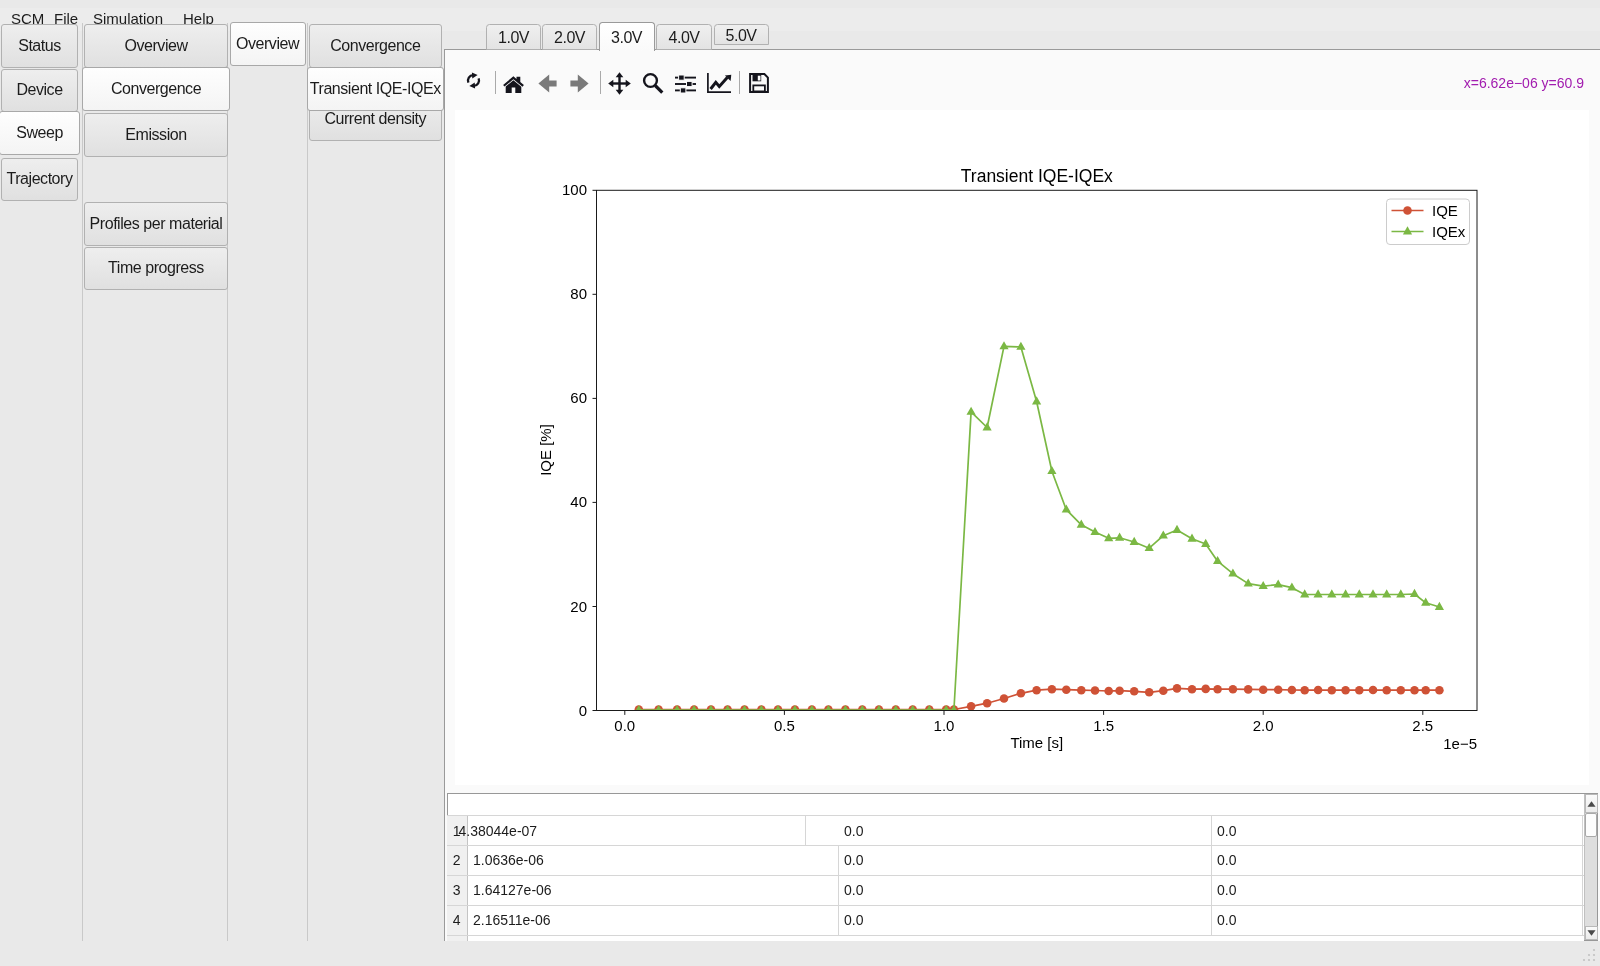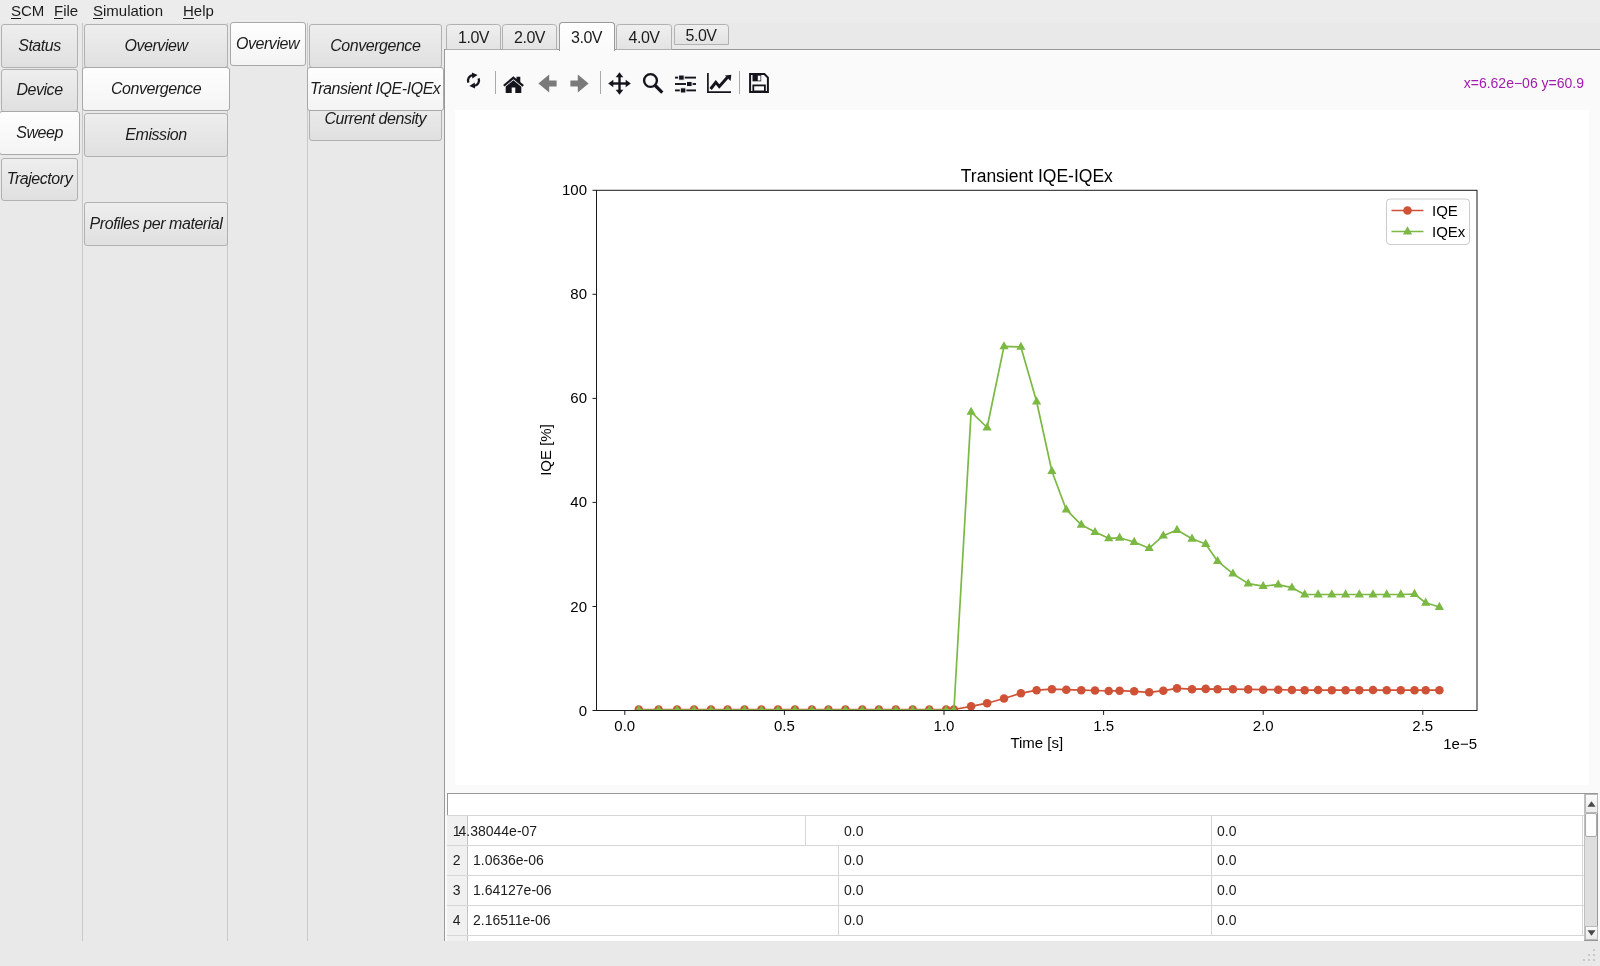--- a/index.html
+++ b/index.html
@@ -1,30 +1,30 @@
 <!DOCTYPE html>
 <html><head><meta charset="utf-8">
 <style>
 * { margin:0; padding:0; box-sizing:border-box; }
 html,body { width:1600px; height:966px; overflow:hidden; }
 #root { position:relative; width:1600px; height:966px; background:#e9e9e9;
   font-family:"Liberation Sans", sans-serif; color:#1c1c1c; }
-#menubar { position:absolute; left:0; top:0; width:1600px; height:23px; background:#ececec; }
+#menubar { position:absolute; left:0; top:8px; width:1600px; height:23px; background:#ececec; }
 .mitem { position:absolute; top:2px; font-size:15px; }
 .mitem u { text-decoration:underline; text-underline-offset:2px; }
 .vline { position:absolute; top:23px; width:1px; height:918px; background:#c9c9c9; }
 .vtab { position:absolute; display:flex; align-items:center; justify-content:center; letter-spacing:-0.45px;
   background:linear-gradient(#eeeeee,#e0e0e0); border:1px solid #b1b1b1; border-radius:3px;
-  white-space:nowrap; overflow:hidden; z-index:2;font-style:italic; }
+  white-space:nowrap; overflow:hidden; z-index:2; }
 .vtab.sel { background:linear-gradient(#fefefe,#f4f4f4); border-color:#a8a8a8; z-index:3; }
 #pane { position:absolute; left:444px; top:49px; width:1156px; height:892px;
   background:#fafafa; border-top:1px solid #9a9a9a; border-left:1px solid #9a9a9a; }
 .htab { position:absolute; display:flex; align-items:center; justify-content:center; padding-top:2px;
   font-size:16px; letter-spacing:-0.45px; background:linear-gradient(#efefef,#e3e3e3); border:1px solid #b1b1b1;
-  border-radius:3.5px 3.5px 0 0; z-index:4; }
+  border-radius:3.5px 3.5px 0 0; z-index:4;margin-left:40px; }
 .htab.sel { background:linear-gradient(#ffffff,#fafafa); border-color:#9a9a9a; border-bottom:none; z-index:5; }
 .ticon { position:absolute; }
 .tsep { position:absolute; top:70.5px; width:1px; height:23.5px; background:#a9a9a9; }
 #coords { position:absolute; top:75px; right:16px; font-size:14px; color:#a21caf; }
 #canvas { position:absolute; left:455px; top:110px; width:1134px; height:675px; background:#ffffff; }
 #table { position:absolute; left:446.5px; top:793px; width:1151px; height:148px;
   background:#ffffff; border:1px solid #989898; }
 #thead { position:absolute; left:446.5px; top:793px; width:1137px; height:22px;
   background:linear-gradient(#fdfdfd,#ededed); border:1px solid #989898; border-bottom:1px solid #b0b0b0; }
 .hcell { position:absolute; top:1px; height:20px; font-size:14px; display:flex; align-items:center; justify-content:center; }
@@ -50,20 +50,21 @@
 <div class="vline" style="left:227px"></div>
 <div class="vline" style="left:306.5px"></div>
 <div class="vtab" style="left:1px;top:24.0px;width:77px;height:43.5px;font-size:16px">Status</div>
 <div class="vtab" style="left:1px;top:68.5px;width:77px;height:43.5px;font-size:16px">Device</div>
 <div class="vtab sel" style="left:-1px;top:111.0px;width:81px;height:44px;font-size:16px">Sweep</div>
 <div class="vtab" style="left:1px;top:157.5px;width:77px;height:43.5px;font-size:16px">Trajectory</div>
 <div class="vtab" style="left:84px;top:24.0px;width:144px;height:43.5px;font-size:16px">Overview</div>
 <div class="vtab sel" style="left:82px;top:66.5px;width:148px;height:44px;font-size:16px">Convergence</div>
 <div class="vtab" style="left:84px;top:113.0px;width:144px;height:43.5px;font-size:16px">Emission</div>
 <div class="vtab" style="left:84px;top:202.0px;width:144px;height:43.5px;font-size:16px">Profiles per material</div>
+<div class="vtab" style="left:84px;top:246.5px;width:144px;height:43.5px;font-size:16px">Time progress</div>
 <div class="vtab sel" style="left:229.5px;top:22px;width:76px;height:44px;font-size:16px">Overview</div>
 <div class="vtab" style="left:309px;top:24.0px;width:132.5px;height:43.5px;font-size:16px">Convergence</div>
 <div class="vtab sel" style="left:307px;top:66.5px;width:136.5px;height:44px;font-size:16px">Transient IQE-IQEx</div>
 <div class="vtab" style="left:309px;top:97px;width:132.5px;height:43.5px;font-size:16px">Current density</div>
 <div id="pane"></div>
 <div class="htab" style="left:446px;top:24px;width:55px;height:25.5px">1.0V</div>
 <div class="htab" style="left:502px;top:24px;width:55px;height:25.5px">2.0V</div>
 <div class="htab sel" style="left:558.5px;top:21.5px;width:56px;height:29px">3.0V</div>
 <div class="htab" style="left:616px;top:24px;width:56px;height:25.5px">4.0V</div>
 <div class="htab" style="left:673.5px;top:24px;width:55px;height:21px">5.0V</div>

